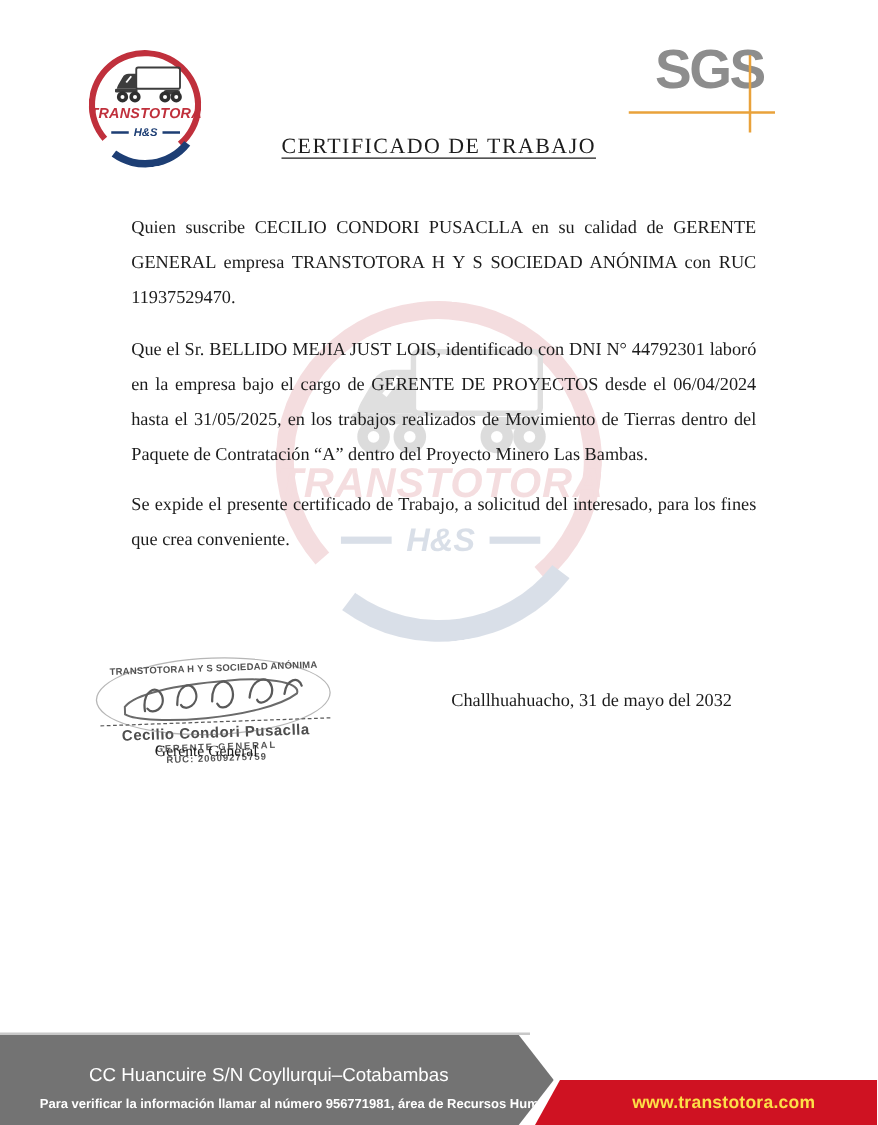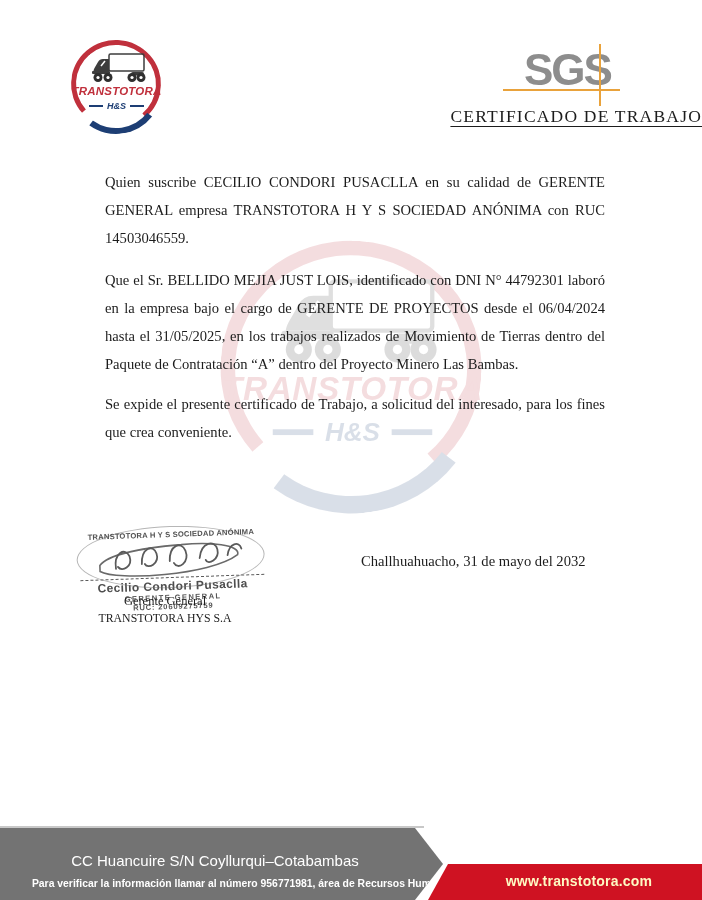--- a/index.html
+++ b/index.html
@@ -38,30 +38,30 @@
   }
   .logo-header{left:70px; top:40px; z-index:2;}
   .wm{
     left:306px; top:331px; transform:scale(2.9); transform-origin:50% 50%;
     opacity:.16; z-index:0;
   }
 
   
   .sgs{position:absolute; left:0; top:0; z-index:2;}
   .sgs-text{
-    position:absolute; left:524px; top:50px;
+    position:absolute; left:524px; top:36px;
     font-family:"Liberation Sans", sans-serif; font-weight:bold;
     font-size:44px; line-height:40px; letter-spacing:-2px; color:#8D8D8D;
   }
   .sgs-vline{position:absolute; left:599px; top:44px; width:2px; height:62px; background:#E9A23B;}
   .sgs-hline{position:absolute; left:503px; top:89px; width:117px; height:2px; background:#E9A23B;}
 
   
   .title{
-    position:absolute; left:0; top:106px; width:702px; text-align:right; z-index:1;
+    position:absolute; left:0; top:106px; width:702px; text-align:center; z-index:1;
     font-size:17.5px; letter-spacing:1.2px; font-weight:normal;
     text-decoration:underline; text-underline-offset:4px;
   }
   .body{position:absolute; left:105px; top:168px; width:500px; z-index:1;}
   .body p{margin:0; font-size:14.6px; line-height:28px; text-align:justify;}
   .p1{margin-bottom:14px !important;}
   .certifica{margin-bottom:14px !important; text-align:left !important;}
   .certifica .u{text-decoration:underline; text-underline-offset:3px;}
   .p2{margin-bottom:12px !important;}
 
@@ -101,21 +101,21 @@
   }
   .f-address{position:absolute; top:24px; left:0; width:430px; text-align:center; font-size:15px;}
   .f-verify{position:absolute; top:50px; left:0; width:490px; text-align:center; font-size:10.4px; font-weight:bold;}
   .f-red{
     position:absolute; left:420px; top:864px; width:282px; height:36px; background:#CF1222; z-index:2;
     clip-path:polygon(28px 0, 282px 0, 282px 36px, 8px 36px);
     font-family:"Liberation Sans", sans-serif;
   }
   .f-web{
     padding-top:9px; padding-left:36px; text-align:center;
-    font-size:14px; font-weight:bold; color:#fef9c3; letter-spacing:.2px;
+    font-size:14px; font-weight:bold; color:#fde047; letter-spacing:.2px;
   }
 </style>
 </head>
 <body>
 
 <div class="page">
 
   <div class="logo-box wm">
     <div class="arc arc-red"></div>
     <div class="arc arc-blue"></div>
@@ -170,41 +170,40 @@
 
   <div class="sgs">
     <span class="sgs-text">SGS</span>
     <div class="sgs-vline"></div>
     <div class="sgs-hline"></div>
   </div>
 
   <div class="title">CERTIFICADO DE TRABAJO</div>
 
   <div class="body">
-    <p class="p1">Quien suscribe CECILIO CONDORI PUSACLLA en su calidad de GERENTE GENERAL empresa TRANSTOTORA H Y S SOCIEDAD ANÓNIMA con RUC 14503046559.</p>
+    <p class="p1">Quien suscribe CECILIO CONDORI PUSACLLA en su calidad de GERENTE GENERAL empresa TRANSTOTORA H Y S SOCIEDAD ANÓNIMA con RUC 11937529470.</p>
     <p class="p2">Que el Sr. BELLIDO MEJIA JUST LOIS, identificado con DNI N° 44792301 laboró en la empresa bajo el cargo de GERENTE DE PROYECTOS desde el 06/04/2024 hasta el 31/05/2025, en los trabajos realizados de Movimiento de Tierras dentro del Paquete de Contratación “A” dentro del Proyecto Minero Las Bambas.</p>
     <p class="p3">Se expide el presente certificado de Trabajo, a solicitud del interesado, para los fines que crea conveniente.</p>
   </div>
 
   <div class="stamp">
     <div class="stamp-oval"></div>
     <div class="stamp-company">TRANSTOTORA H Y S SOCIEDAD ANÓNIMA</div>
     <svg class="scrawl" viewBox="0 0 162 48">
       <path d="M10 34 C 26 44, 120 42, 148 22 C 152 12, 120 8, 92 10 C 50 12, 18 18, 10 28 Z" fill="none" stroke="#6a6a6a" stroke-width="1.6"></path>
       <path d="M26 32 C 24 16, 36 10, 40 20 C 43 30, 32 36, 28 30 M52 28 C 52 12, 64 8, 67 18 C 70 28, 58 34, 55 28 M80 26 C 80 10, 92 6, 96 16 C 100 28, 88 36, 84 28 M110 24 C 112 8, 126 6, 128 16 C 130 26, 118 32, 116 26 M138 22 C 140 10, 150 8, 152 16" fill="none" stroke="#5a5a5a" stroke-width="1.8" stroke-linecap="round"></path>
     </svg>
     <div class="stamp-dash"></div>
     <div class="stamp-name">Cecilio Condori Pusaclla</div>
     <div class="stamp-role">GERENTE GENERAL</div>
     <div class="stamp-ruc">RUC: 20609275759</div>
   </div>
 
   <div class="typed-sign">
     <div class="t1">Gerente General</div>
-    <div class="t2">TRANSTOTORA HYS S.A</div>
   </div>
 
   <div class="dateline">Challhuahuacho, 31 de mayo del 2032</div>
 
   <div class="f-line"></div>
   <div class="f-navy">
     <div class="f-address">CC Huancuire S/N Coyllurqui–Cotabambas</div>
     <div class="f-verify">Para verificar la información llamar al número 956771981, área de Recursos Humanos.</div>
   </div>
   <div class="f-red">

